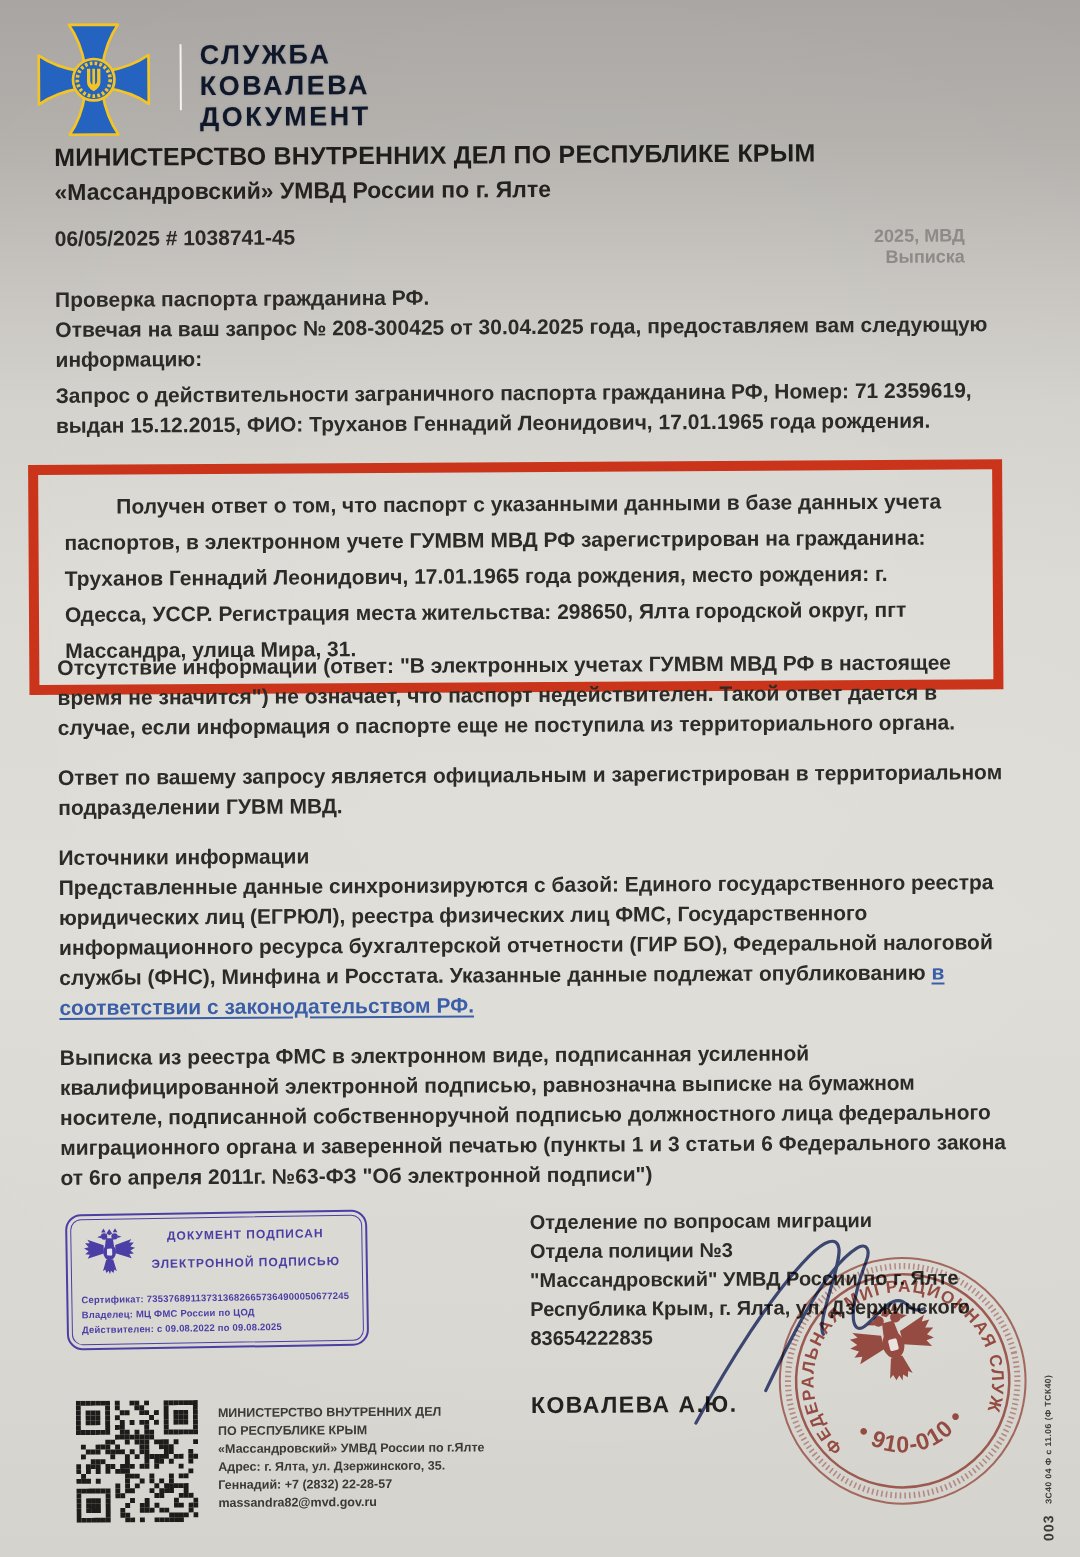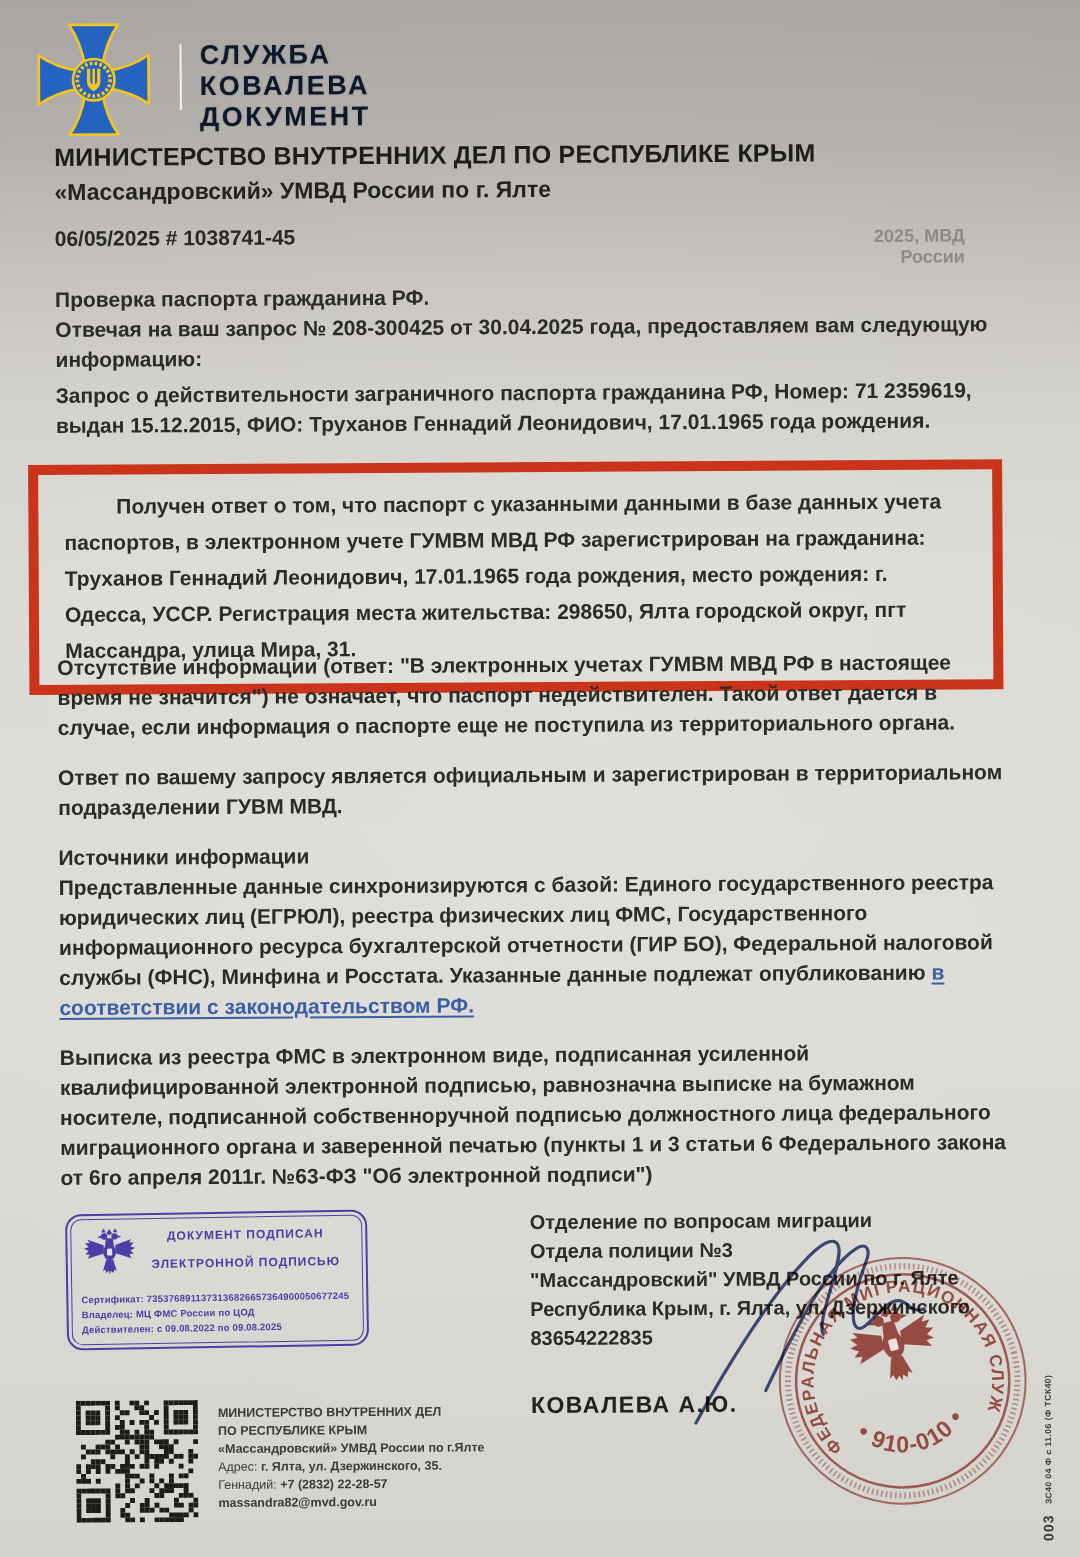--- a/index.html
+++ b/index.html
@@ -45,21 +45,21 @@
   .esign-lines{margin-top:3px;font-size:9.5px;font-weight:700;line-height:15px;letter-spacing:0.2px;}
   
   .office{left:527px;top:1208px;width:480px;font-size:20px;font-weight:600;color:#2c2b27;line-height:29px;}
   .signee{left:527px;top:1392px;font-size:23px;font-weight:700;letter-spacing:1.5px;color:#232220;}
   
   .stamp{left:766px;top:1250px;width:266px;height:266px;mix-blend-mode:multiply;opacity:0.9;}
   .signature{left:640px;top:1225px;width:330px;height:230px;mix-blend-mode:multiply;}
   
   .qr{left:72px;top:1398px;width:122px;height:122px;}
   .footer-block{left:214px;top:1402px;width:330px;font-size:12.5px;font-weight:600;color:#3b3a36;line-height:18px;}
-  .footer-block .b{font-weight:400;}
+  .footer-block .b{font-weight:700;}
   .edge-note{left:928px;top:1420px;width:230px;transform:rotate(-90deg);transform-origin:center;color:#3c3b37;white-space:nowrap;text-align:left;}
   .edge-003{font-size:14px;font-weight:700;letter-spacing:1px;vertical-align:middle;}
   .edge-small{font-size:8.5px;font-weight:600;letter-spacing:0.5px;vertical-align:middle;margin-left:6px;}
   svg{display:block;}
 </style>
 </head>
 <body>
 
 <svg width="0" height="0" style="position:absolute" aria-hidden="true">
   <defs>
@@ -101,21 +101,21 @@
   <div class="abs sbu-sep"></div>
   <div class="abs sbu-text">
     <div>СЛУЖБА</div>
     <div>КОВАЛЕВА</div>
     <div>ДОКУМЕНТ</div>
   </div>
 
   <div class="abs h1">МИНИСТЕРСТВО ВНУТРЕННИХ ДЕЛ ПО РЕСПУБЛИКЕ КРЫМ</div>
   <div class="abs h2">«Массандровский» УМВД России по г. Ялте</div>
   <div class="abs refnum">06/05/2025 # 1038741-45</div>
-  <div class="abs refright">2025, МВД России</div>
+  <div class="abs refright">2025, МВД Выписка</div>
 
   <div class="abs para p-check">Проверка паспорта гражданина РФ.</div>
   <div class="abs para p-reply">Отвечая на ваш запрос № 208-300425 от 30.04.2025 года, предоставляем вам следующую информацию:</div>
   <div class="abs para p-request">Запрос о действительности заграничного паспорта гражданина РФ, Номер: 71 2359619, выдан 15.12.2015, ФИО: Труханов Геннадий Леонидович, 17.01.1965 года рождения.</div>
 
   <div class="abs redbox">
     <span>Получен ответ о том, что паспорт с указанными данными в базе данных учета паспортов, в электронном учете ГУМВМ МВД РФ зарегистрирован на гражданина: Труханов Геннадий Леонидович, 17.01.1965 года рождения, место рождения: г. Одесса, УССР. Регистрация места жительства:  298650, Ялта городской округ, пгт Массандра, улица Мира, 31.</span>
   </div>
 
   <div class="abs para p-absence">Отсутствие информации (ответ: "В электронных учетах ГУМВМ МВД РФ в настоящее время не значится") не означает, что паспорт недействителен. Такой ответ дается в случае, если информация о паспорте еще не поступила из территориального органа.</div>

